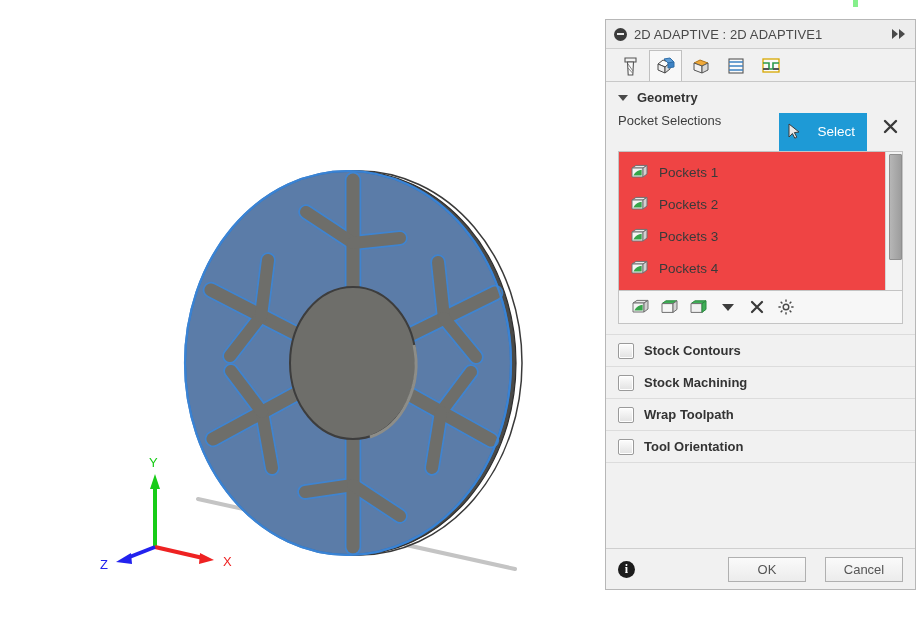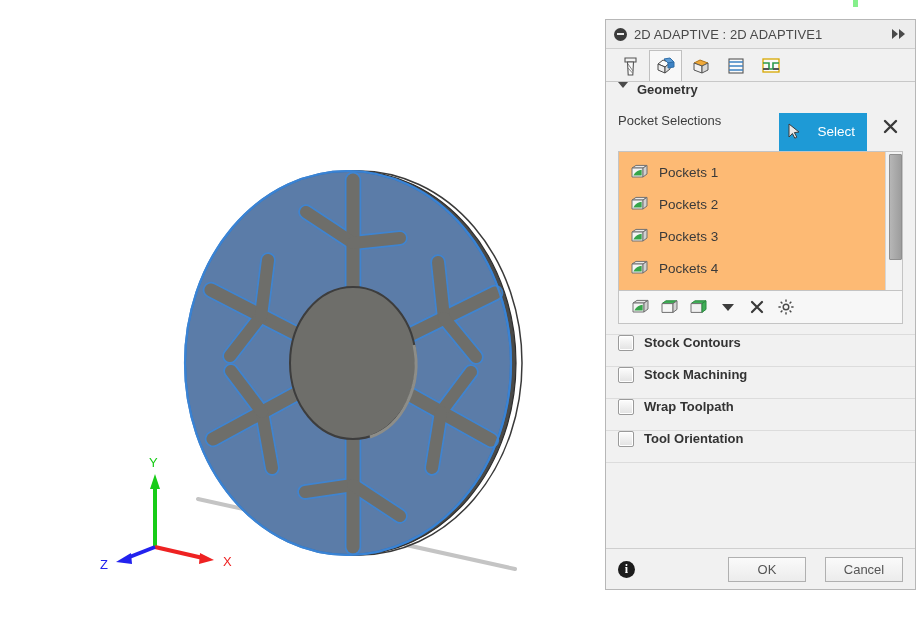--- a/index.html
+++ b/index.html
@@ -52,21 +52,21 @@
     display:flex;align-items:center;justify-content:center;
     border:1px solid transparent;border-bottom:none;box-sizing:border-box;
     background:transparent;cursor:default;
   }
   .tab.active{background:#f8f8f8;border-color:#c0c0c0;}
   .tab svg{display:block;}
 
   
   .section{border-bottom:1px solid #dcdcdc;background:#f1f1f1;}
   .sec-head{
-    display:flex;align-items:flex-start;height:31px;padding-left:12px;box-sizing:border-box;
+    display:flex;align-items:center;height:31px;padding-left:12px;box-sizing:border-box;
   }
   .caret-down{
     width:0;height:0;border-left:5px solid transparent;border-right:5px solid transparent;
     border-top:6px solid #4a4a4a;margin-right:9px;flex:0 0 auto;
   }
   .sec-title{font-size:13px;font-weight:bold;color:#333;}
 
   .chk{
     width:14px;height:14px;border:1px solid #9a9a9a;border-radius:2px;
     background:linear-gradient(#fdfdfd,#e2e2e2);margin-right:10px;flex:0 0 auto;
@@ -82,21 +82,21 @@
     height:36px;padding:0 12px 16px 8px;border:none;
     display:flex;align-items:center;gap:16px;cursor:pointer;
   }
   .btn-x{
     width:26px;height:26px;margin-left:10px;display:flex;align-items:center;justify-content:center;
     cursor:pointer;
   }
 
   
   .listwrap{
-    background:#fdba74;border:1px solid #c4c4c4;height:140px;position:relative;
+    background:#ef4444;border:1px solid #c4c4c4;height:140px;position:relative;
     box-sizing:border-box;overflow:hidden;
   }
   .listinner{position:absolute;left:0;top:0;right:17px;bottom:0;padding-top:4px;}
   .litem{display:flex;align-items:center;height:32px;padding-left:11px;cursor:pointer;}
   .litem span.txt{font-size:13.5px;color:#3a3a3a;margin-left:10px;}
   .sbar{
     position:absolute;right:0;top:0;width:17px;height:100%;
     background:#f3f3f3;border-left:1px solid #d6d6d6;box-sizing:border-box;
   }
   .sthumb{

